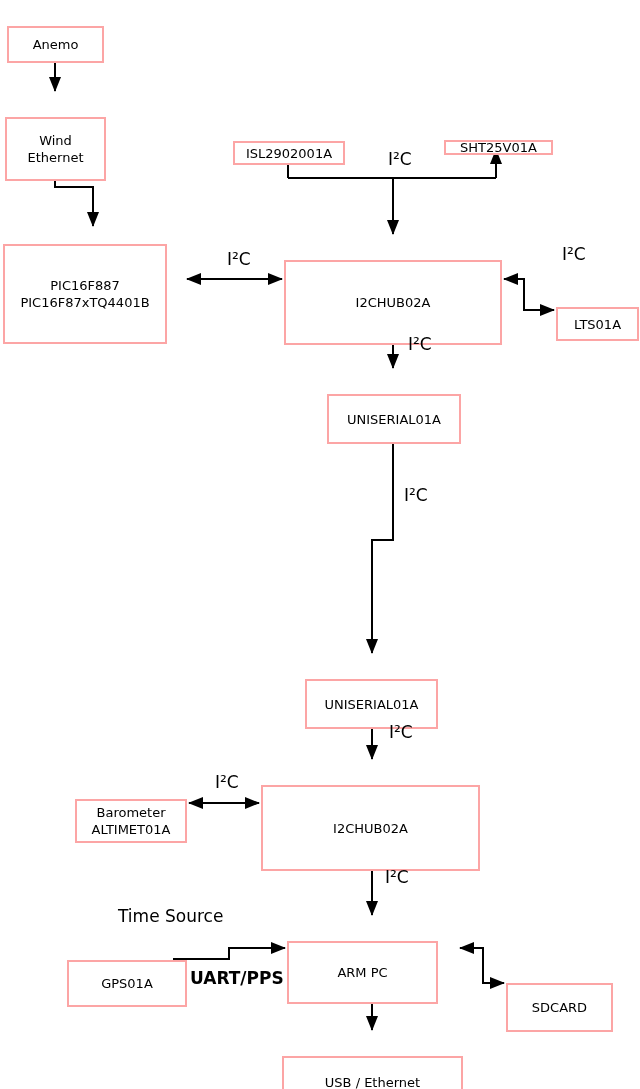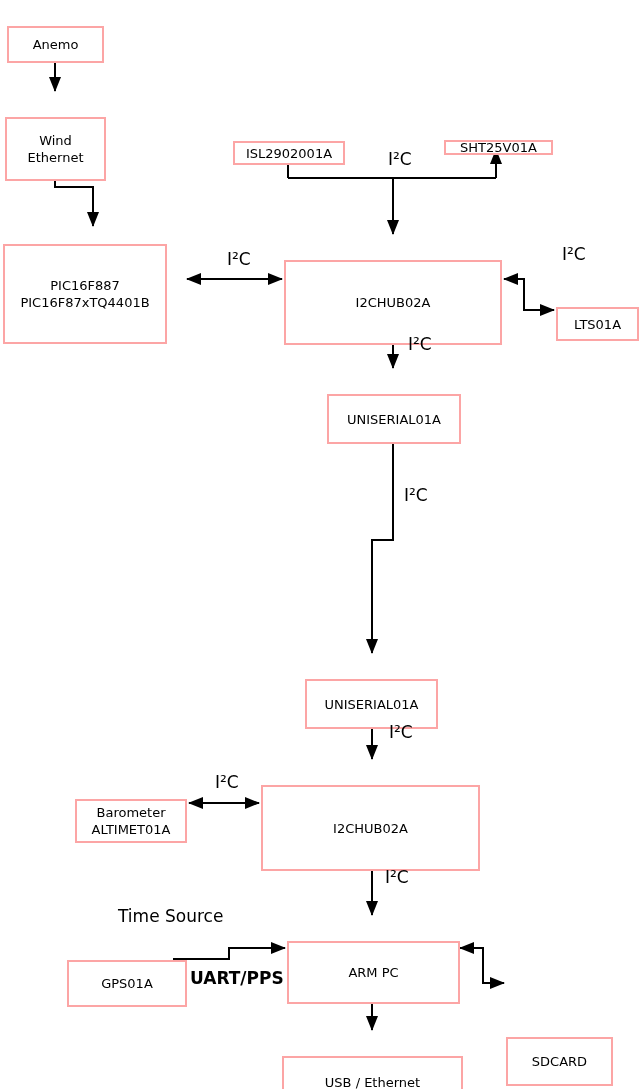--- a/index.html
+++ b/index.html
@@ -39,23 +39,23 @@
   #n-wind    { left: 5px;   top: 93px;   width: 101px; height: 64px; text-align: center; }
   #n-pic     { left: 3px;   top: 220px;  width: 164px; height: 100px; }
   #n-isl     { left: 233px; top: 117px;  width: 112px; height: 24px; }
   #n-sht     { left: 444px; top: 116px;  width: 109px; height: 15px; }
   #n-hub1    { left: 284px; top: 236px;  width: 218px; height: 85px; }
   #n-lts     { left: 556px; top: 283px;  width: 83px;  height: 34px; }
   #n-uni1    { left: 327px; top: 370px;  width: 134px; height: 50px; }
   #n-uni2    { left: 305px; top: 655px;  width: 133px; height: 50px; }
   #n-hub2    { left: 261px; top: 761px;  width: 219px; height: 86px; }
   #n-baro    { left: 75px;  top: 775px;  width: 112px; height: 44px; }
-  #n-armpc   { left: 287px; top: 917px;  width: 173px; height: 63px; }
+  #n-armpc   { left: 287px; top: 917px;  width: 151px; height: 63px; }
   #n-gps     { left: 67px;  top: 936px;  width: 120px; height: 47px; }
-  #n-sdcard  { left: 506px; top: 1013px;  width: 107px; height: 49px; align-items: center; }
+  #n-sdcard  { left: 506px; top: 959px;  width: 107px; height: 49px; align-items: center; }
   #n-usbeth  { left: 282px; top: 1032px; width: 181px; height: 53px; }
   
   #l-i2c-1 { left: 227px; top: 252px; }
   #l-i2c-2 { left: 388px; top: 152px; }
   #l-i2c-3 { left: 562px; top: 247px; }
   #l-i2c-4 { left: 408px; top: 337px; }
   #l-i2c-5 { left: 404px; top: 488px; }
   #l-i2c-6 { left: 389px; top: 725px; }
   #l-i2c-7 { left: 215px; top: 775px; }
   #l-i2c-8 { left: 385px; top: 870px; }

